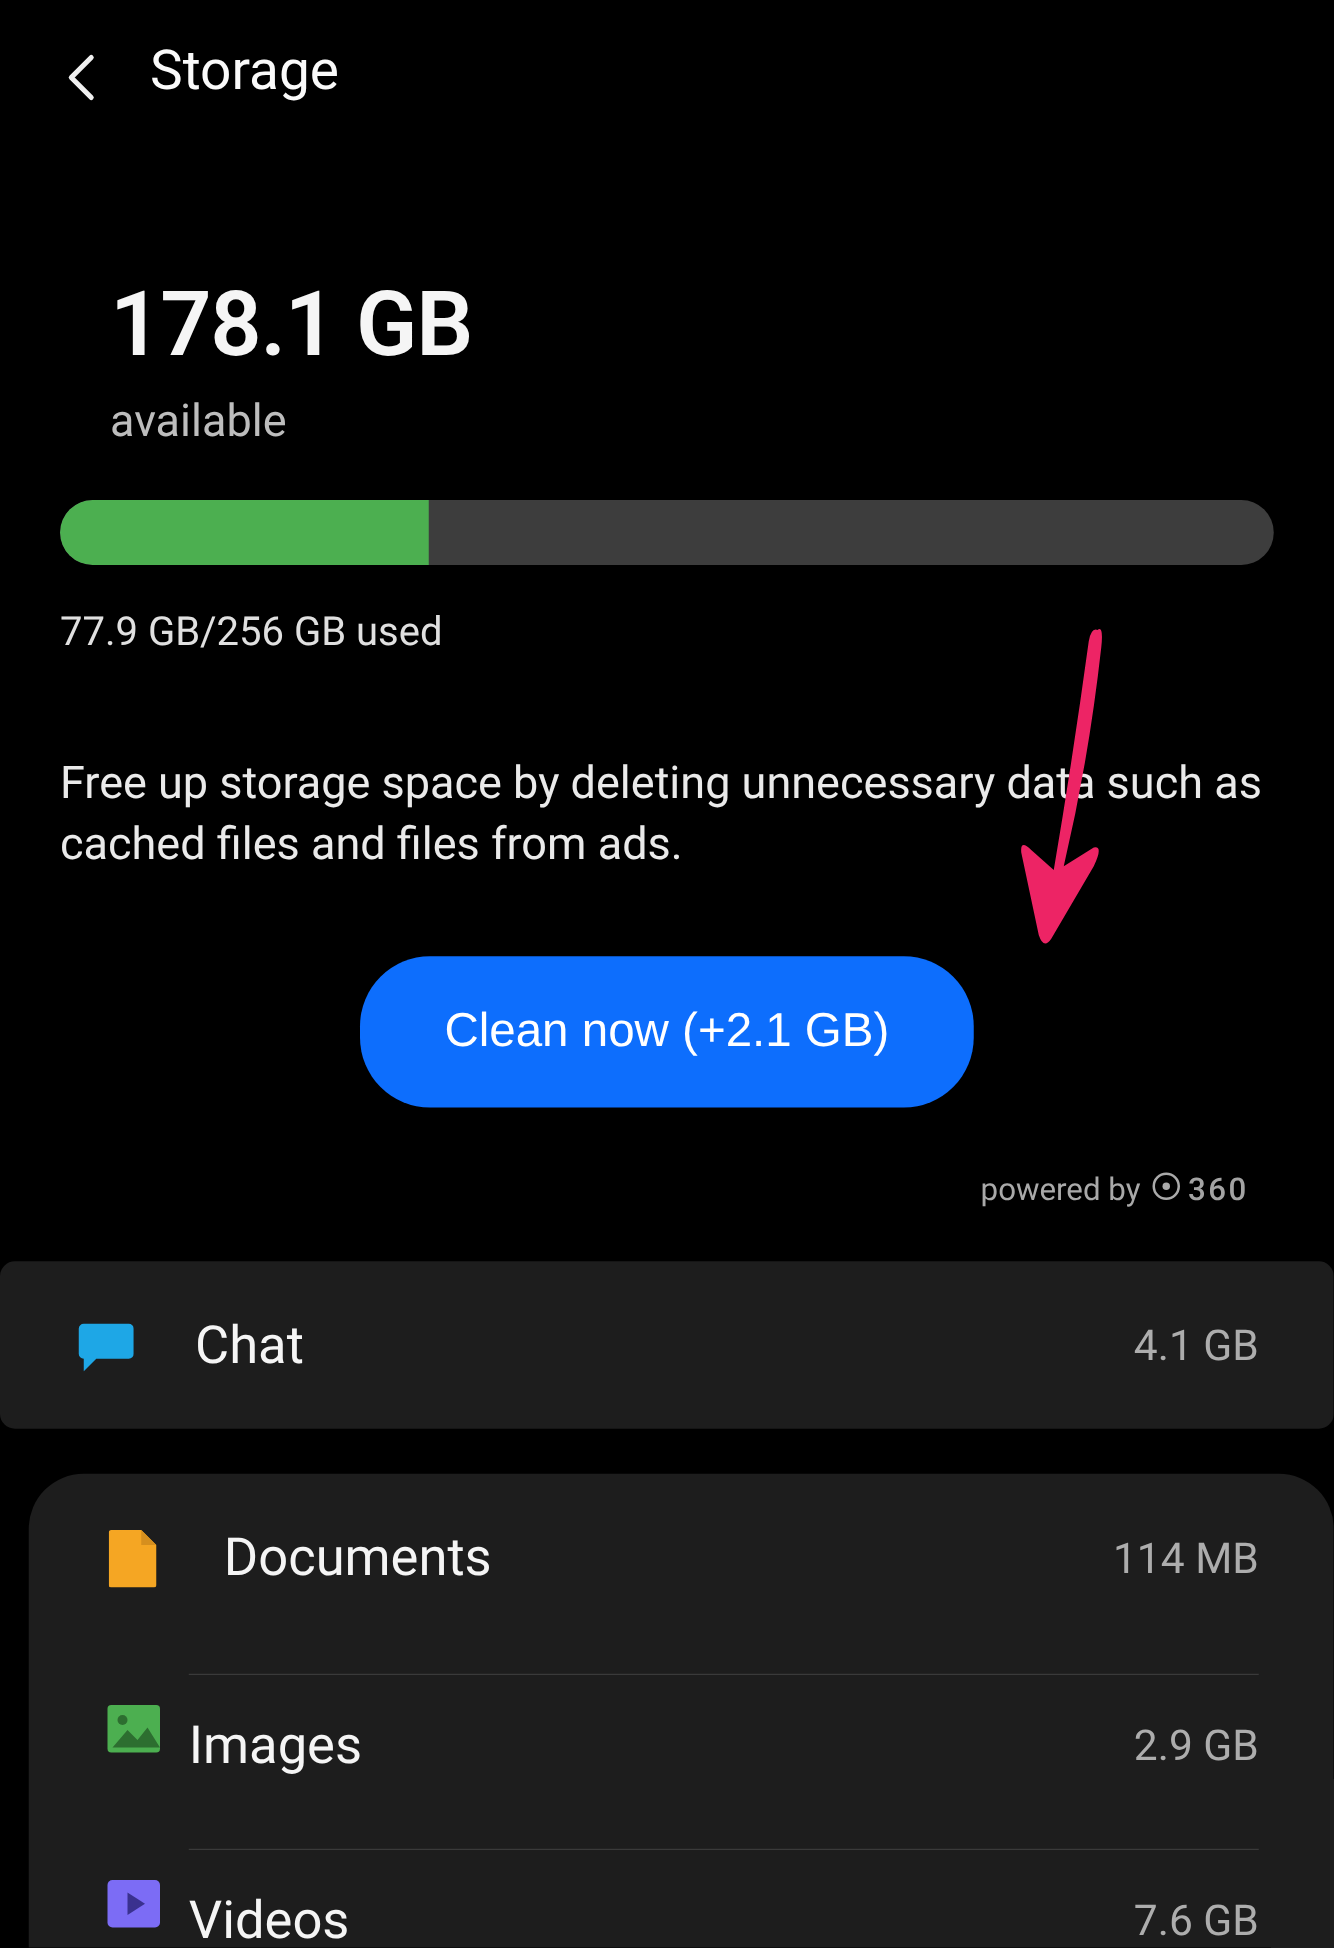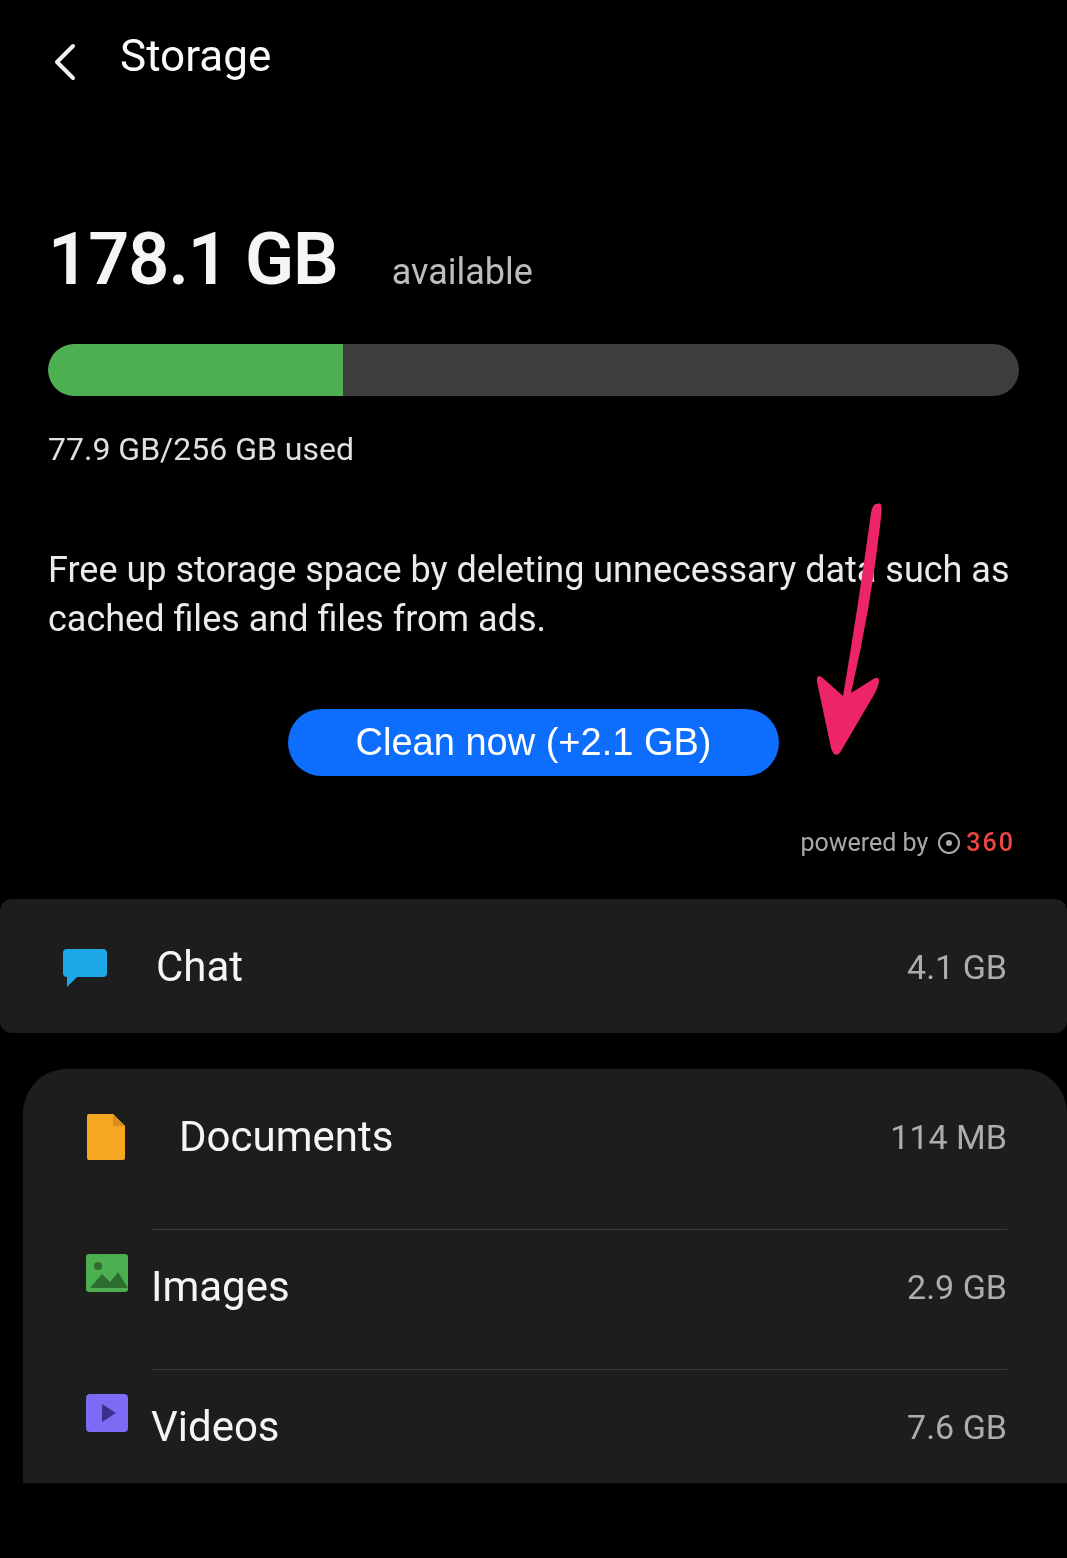--- a/index.html
+++ b/index.html
@@ -34,20 +34,21 @@
       font-weight: 400;
       color: #fafafa;
     }
     .storage-summary {
       padding: 115px 48px 0 48px;
     }
     .available-line {
       display: flex;
       align-items: baseline;
       gap: 14px;
+      flex-direction: column;
     }
     .available-amount {
       font-size: 72px;
       font-weight: 600;
       color: #f5f5f5;
       letter-spacing: -1px;
     }
     .available-label {
       font-size: 36px;
       color: #bdbdbd;
@@ -76,43 +77,42 @@
     .description {
       margin-top: 78px;
       font-size: 36px;
       line-height: 1.35;
       color: #eaeaea;
       font-weight: 400;
     }
     .clean-button {
       display: block;
       margin: 66px auto 0 auto;
-      padding: 12px 68px;
+      padding: 39px 68px;
       background: #0d6efd;
       border: none;
       border-radius: 56px;
       color: #fff;
       font-size: 38px;
       font-weight: 500;
       cursor: pointer;
     }
     .powered {
       display: flex;
       align-items: center;
       justify-content: flex-end;
       gap: 10px;
-      margin: 52px 4px 0 0;
+      margin: 52px 20px 0 0;
       color: #a9a9a9;
       font-size: 25px;
     }
     .brand-360 {
       display: flex;
-      align-items: center;
       gap: 6px;
-      color: #ef4444;
+      color: #a3a3a3;
       font-weight: 500;
       letter-spacing: 2px;
     }
     .brand-circle {
       width: 22px;
       height: 22px;
       border: 2px solid #aaa;
       border-radius: 50%;
       position: relative;
     }

